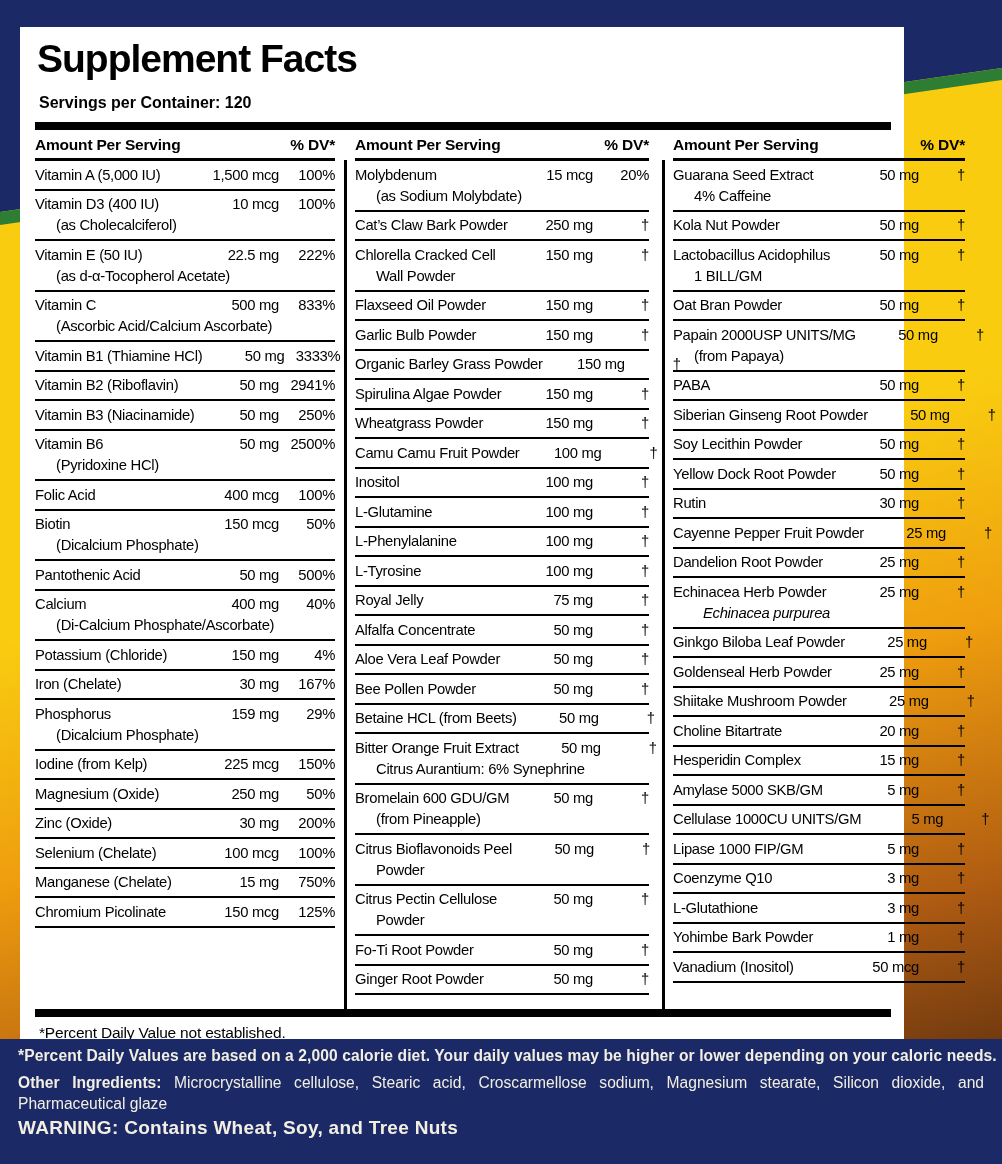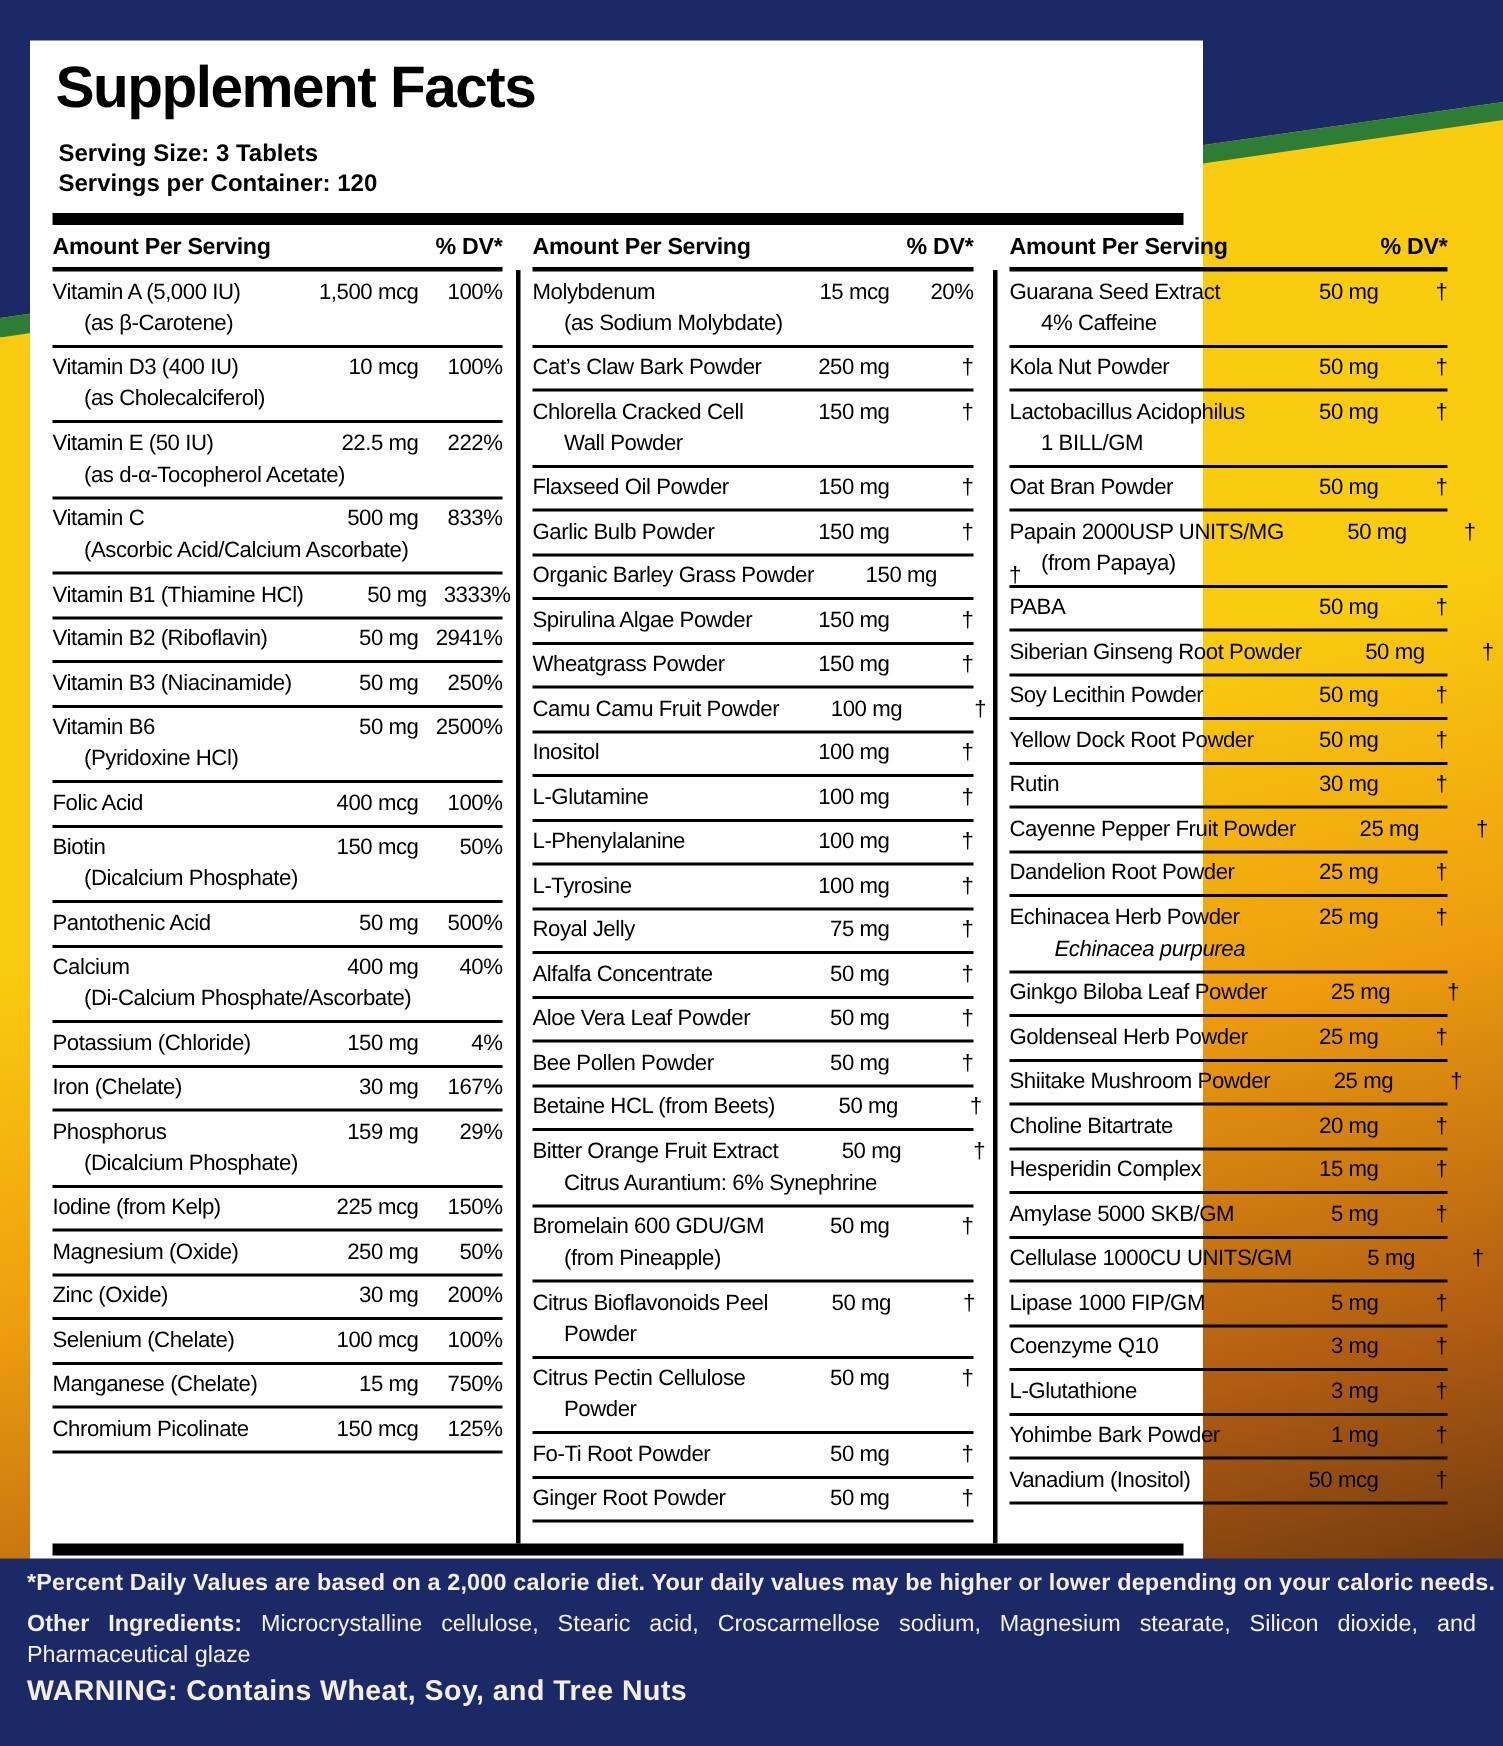--- a/index.html
+++ b/index.html
@@ -8,21 +8,21 @@
 
   
   .bg { position:absolute; inset:0;
         background:linear-gradient(165deg,#f9cc10 45%,#ee9d0e 62%,#b05c12 80%,#542a0e 97%); }
   .bg-navy { position:absolute; inset:0; background:#1b2a66;
         clip-path:polygon(0 0,100% 0,100% 68px,0 212px); }
   .bg-green { position:absolute; inset:0; background:#2e7d35;
         clip-path:polygon(0 212px,100% 68px,100% 80px,0 225px); }
 
   
-  .label { position:absolute; left:20px; top:27px; width:782px; height:1019px;
+  .label { position:absolute; left:20px; top:27px; width:884px; height:1019px;
            background:#fff; color:#000; padding:8px 13px 0 15px; }
   .title { font-size:39px; font-weight:bold; letter-spacing:-1px; margin:2px 0 12px 2px; }
   .serving { font-size:16px; font-weight:bold; line-height:20px; margin-left:4px; }
   .bar { height:8px; background:#000; margin-top:9px; }
 
   .table-wrap { position:relative; margin-top:0; }
   .cols { display:flex; align-items:flex-start; }
   .col { display:flex; flex-direction:column; }
   .col0 { width:309px; padding-right:9px; }
   .col1 { width:318px; padding:0 13px 0 11px; }
@@ -57,39 +57,37 @@
 </head>
 <body>
 
 <div class="bg">
   <div class="bg-navy"></div>
   <div class="bg-green"></div>
 </div>
 
 <div class="label">
   <div class="title">Supplement Facts</div>
-  <div class="serving">Serving Size: 3 Tablets</div>
   <div class="serving">Servings per Container: 120</div>
   <div class="bar"></div>
 
   <div class="table-wrap">
     <div class="cols">
       <div class="col col0">
         <div class="col-header">
           <span>Amount Per Serving</span>
           <span>% DV*</span>
         </div>
         <div>
             <div class="row">
               <div class="l1">
                 <span class="nm">Vitamin A (5,000 IU)</span>
                 <span class="amt">1,500 mcg</span>
                 <span class="dv">100%</span>
               </div>
-              <div class="sub">(as β-Carotene)</div>
             </div>
             <div class="row">
               <div class="l1">
                 <span class="nm">Vitamin D3 (400 IU)</span>
                 <span class="amt">10 mcg</span>
                 <span class="dv">100%</span>
               </div>
               <div class="sub">(as Cholecalciferol)</div>
             </div>
             <div class="row">

